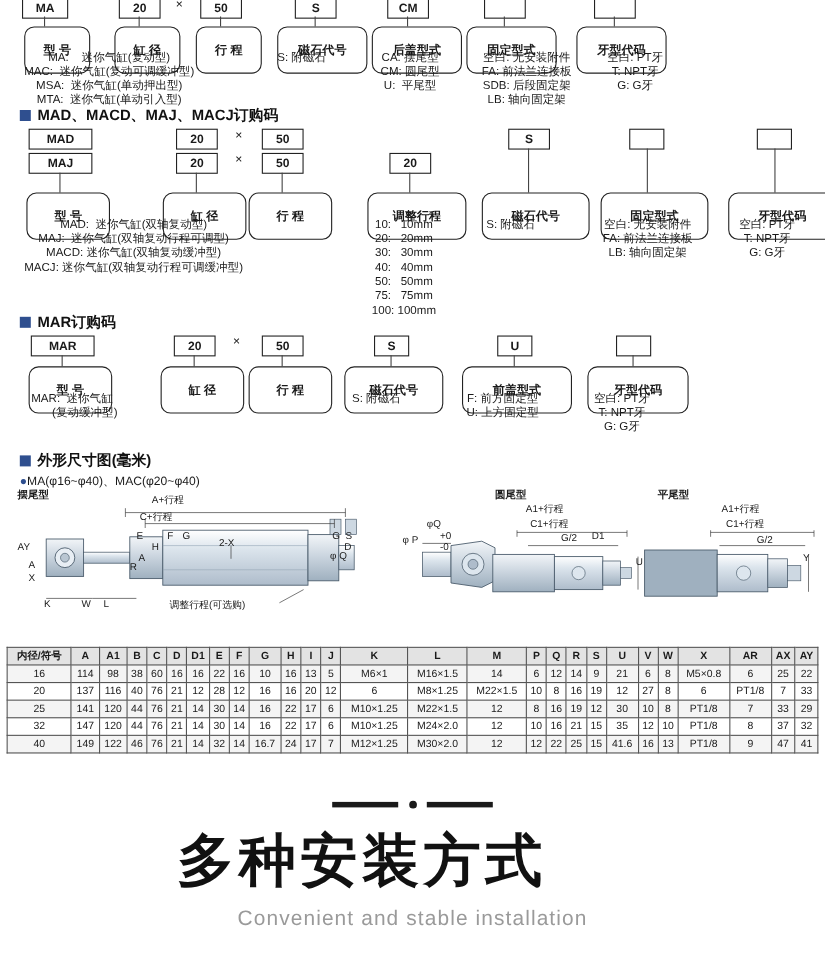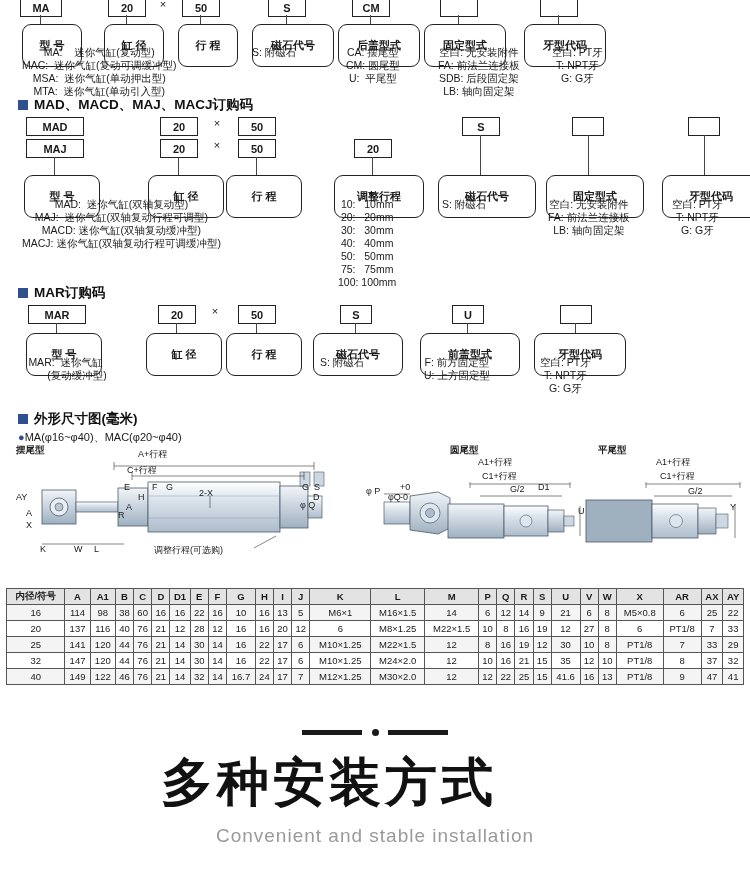--- a/index.html
+++ b/index.html
@@ -285,21 +285,21 @@
   </div>
 
   <div class="draw" style="left:380px;top:444px;width:160px;height:110px;">
     <svg width="100" height="58" style="position:absolute;left:0;top:44px;">
       <rect x="4" y="14" width="26" height="22" fill="url(#gtube)" stroke="#4a5b6b" stroke-width="0.7"></rect>
       <polygon points="30,8 58,4 70,10 70,40 58,46 30,42" fill="url(#gbody)" stroke="#4a5b6b" stroke-width="0.8"></polygon>
       <circle cx="50" cy="25" r="10" fill="#dde6ee" stroke="#4a5b6b" stroke-width="0.7"></circle>
       <circle cx="50" cy="25" r="4.5" fill="#aebccb" stroke="#4a5b6b" stroke-width="0.6"></circle>
       <line x1="4" y1="6" x2="30" y2="6" stroke="#333" stroke-width="0.6"></line>
     </svg>
-    <div class="lbl" style="left:8px;top:48px;">φ<tspan></tspan>Q</div>
+    <div class="lbl" style="left:8px;top:27px;">φ<tspan></tspan>Q</div>
     <div class="lbl" style="left:20px;top:38px;">+0<br>-0</div>
   </div>
 
   <div class="lbl-b" style="position:absolute;left:450px;top:444px;">圆尾型</div>
   <div class="draw" style="left:430px;top:456px;width:180px;height:100px;">
     <div class="lbl" style="left:48px;top:0px;">A1+行程</div>
     <div class="lbl" style="left:52px;top:14px;">C1+行程</div>
     <div class="lbl" style="left:108px;top:26px;">D1</div>
     <div class="lbl" style="left:80px;top:28px;">G/2</div>
     <div class="lbl" style="left:148px;top:50px;">U</div>

